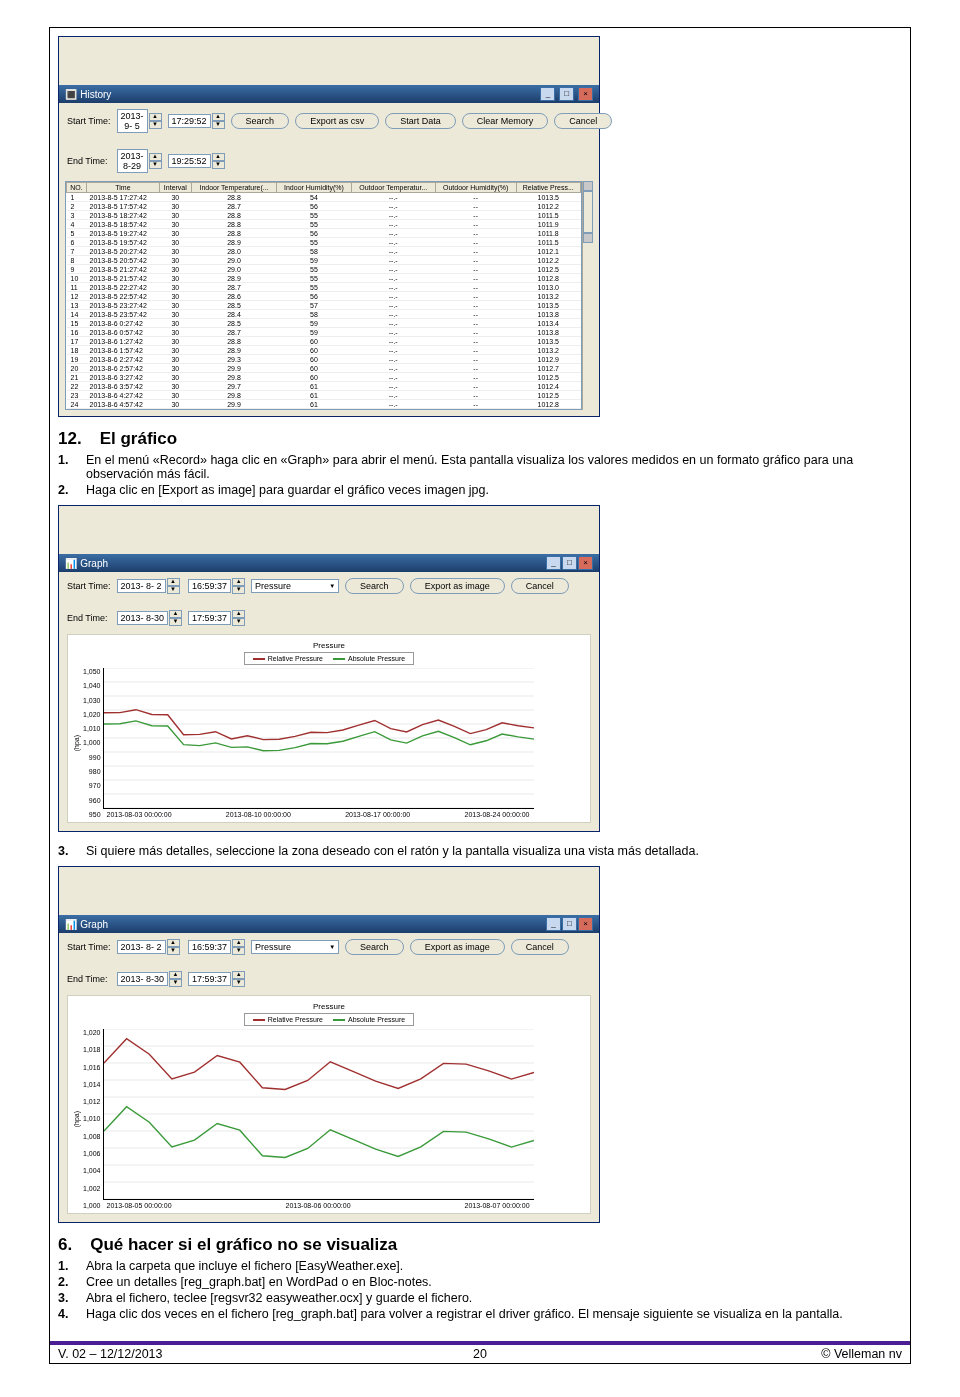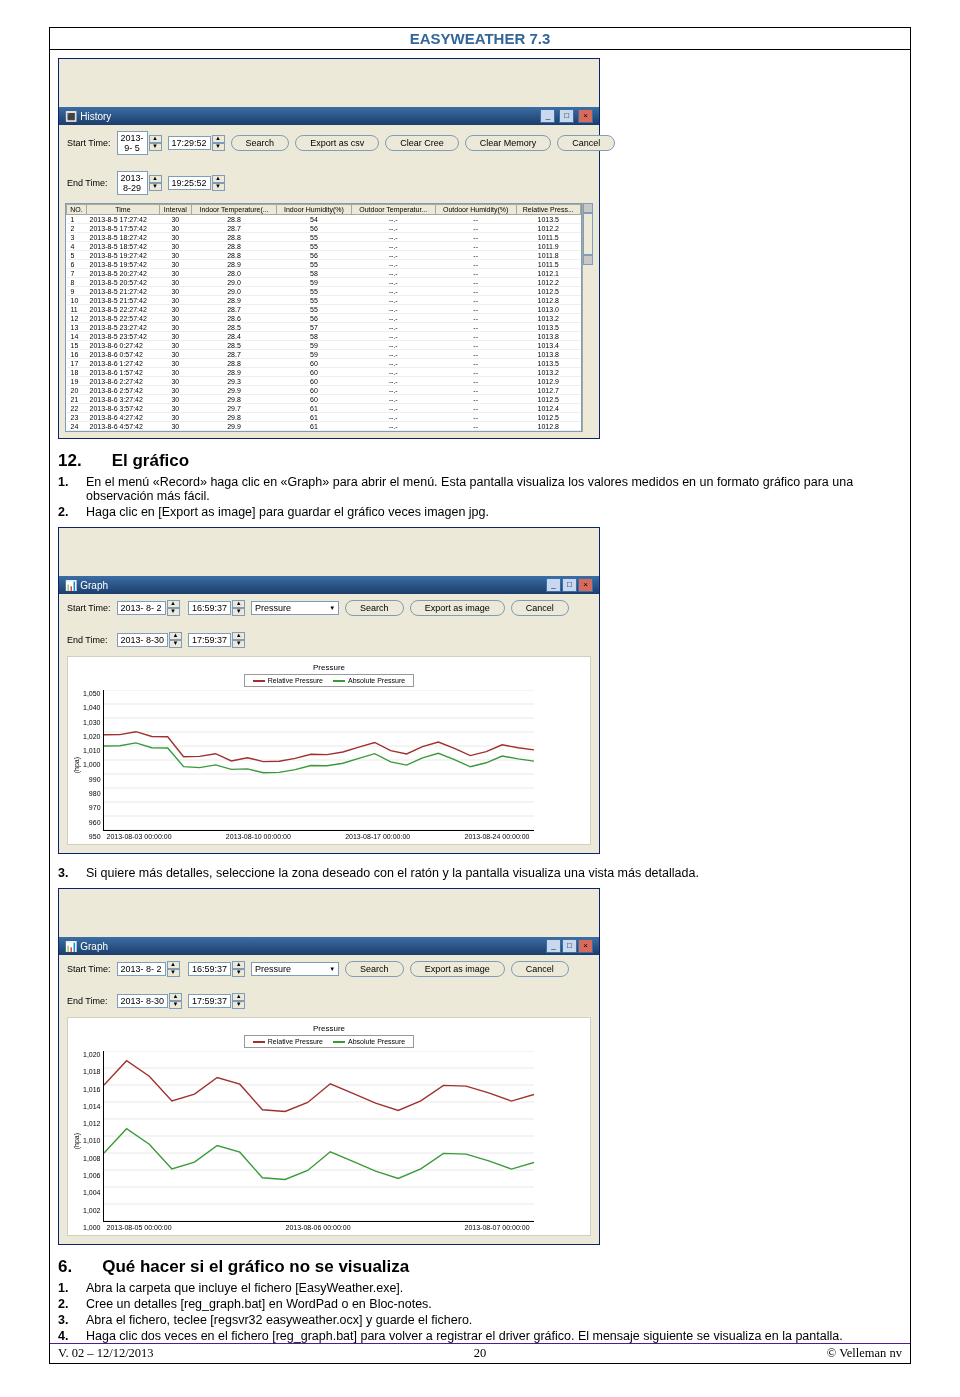--- a/index.html
+++ b/index.html
@@ -1,23 +1,23 @@
 <!DOCTYPE html>
 <html><head>
 <meta charset="utf-8">
 <style>
   html,body{margin:0;padding:0;font-family:Verdana,Arial,sans-serif;background:#fff;color:#000;}
   .page{width:960px;min-height:1397px;margin:0 auto;position:relative;border:1px solid transparent;box-sizing:border-box;}
   .outer-frame{border:1px solid #000;margin:26px 48px 32px 48px;padding:0;position:relative;min-height:1335px;}
   .header-title{text-align:center;font-weight:bold;color:#336699;font-size:15px;padding:2px 0;border-bottom:1px solid #000;}
   .content{padding:4px 8px 12px 8px;font-size:12.5px;color:#000;}
-  .footer{position:absolute;bottom:0;left:0;right:0;display:flex;justify-content:space-between;font-size:12.5px;padding:2px 8px;border-top:1px solid #4c1d95;font-family:Liberation Serif, serif;}
+  .footer{position:absolute;bottom:0;left:0;right:0;display:flex;justify-content:space-between;font-size:12.5px;padding:2px 8px;border-top:4px solid #4c1d95;}
   .footer .page-num{position:absolute;left:0;right:0;text-align:center;}
   h2{font-size:17px;font-weight:bold;margin:8px 0 4px 0;}
-  h2 .num{margin-right:30px;}
+  h2 .num{margin-right:18px;}
   ol.steps{margin:0 0 8px 0;padding-left:0;list-style:none;}
   ol.steps li{display:flex;align-items:flex-start;margin:0 0 2px 0;}
   ol.steps li .sn{font-weight:bold;width:28px;flex-shrink:0;}
   ol.steps li .st{flex:1;}
   .window{background:#ece9d8;border:1px solid #0a246a;width:540px;margin:4px 0 12px 0;font-size:9px;font-family:Tahoma,Arial,sans-serif;}
   .titlebar{background:linear-gradient(#3b6ea5,#1c3d6b);color:#fff;font-size:10px;padding:2px 6px;display:flex;align-items:center;justify-content:space-between;margin-top:48px;}
   .titlebar .winbtns span{display:inline-block;width:13px;height:12px;background:#c8d8ef;border:1px solid #3b6ea5;margin-left:1px;font-size:8px;text-align:center;line-height:11px;color:#000;}
   .titlebar .winbtns .cl{background:#d66a5b;}
   .toolbar{padding:6px 8px 4px 8px;display:grid;grid-template-columns:auto auto auto auto auto auto auto auto auto auto;gap:16px 6px;align-items:center;}
   .lbl{white-space:nowrap;}
@@ -46,21 +46,20 @@
   .ylab{writing-mode:vertical-rl;transform:rotate(180deg);font-size:7px;padding:0 1px;align-self:center;}
   .plotwrap{display:flex;flex-direction:column;}
   .xaxis{display:flex;justify-content:space-between;font-size:7px;padding:2px 4px 0 4px;}
   svg.plotsvg{background:#fff;border-left:1px solid #000;border-bottom:1px solid #000;}
 </style>
 </head>
 <body>
 
 <div class="page">
   <div class="outer-frame">
-    <div class="header-title">EASYWEATHER 7.3</div>
 
     <div class="content">
 
       <div class="window history">
         <div class="titlebar">
           <span>🔳 <span>History</span></span>
           <span class="winbtns">
             <span>_</span>
             <span>□</span>
             <span class="cl">×</span>
@@ -78,21 +77,21 @@
           <span class="spin">
               <span class="field">17:29:52</span>
               <span class="arrows">
                 <span>▲</span>
                 <span>▼</span>
               </span>
             </span>
           <span style="display:flex;gap:6px;">
             <span class="btn">Search</span>
             <span class="btn">Export as csv</span>
-            <span class="btn">Clear Cree</span>
+            <span class="btn">Start Data</span>
             <span class="btn">Clear Memory</span>
             <span class="btn">Cancel</span>
           </span>
           <span class="lbl">End Time:</span>
           <span class="spin">
               <span class="field">2013- 8-29</span>
               <span class="arrows">
                 <span>▲</span>
                 <span>▼</span>
               </span>

